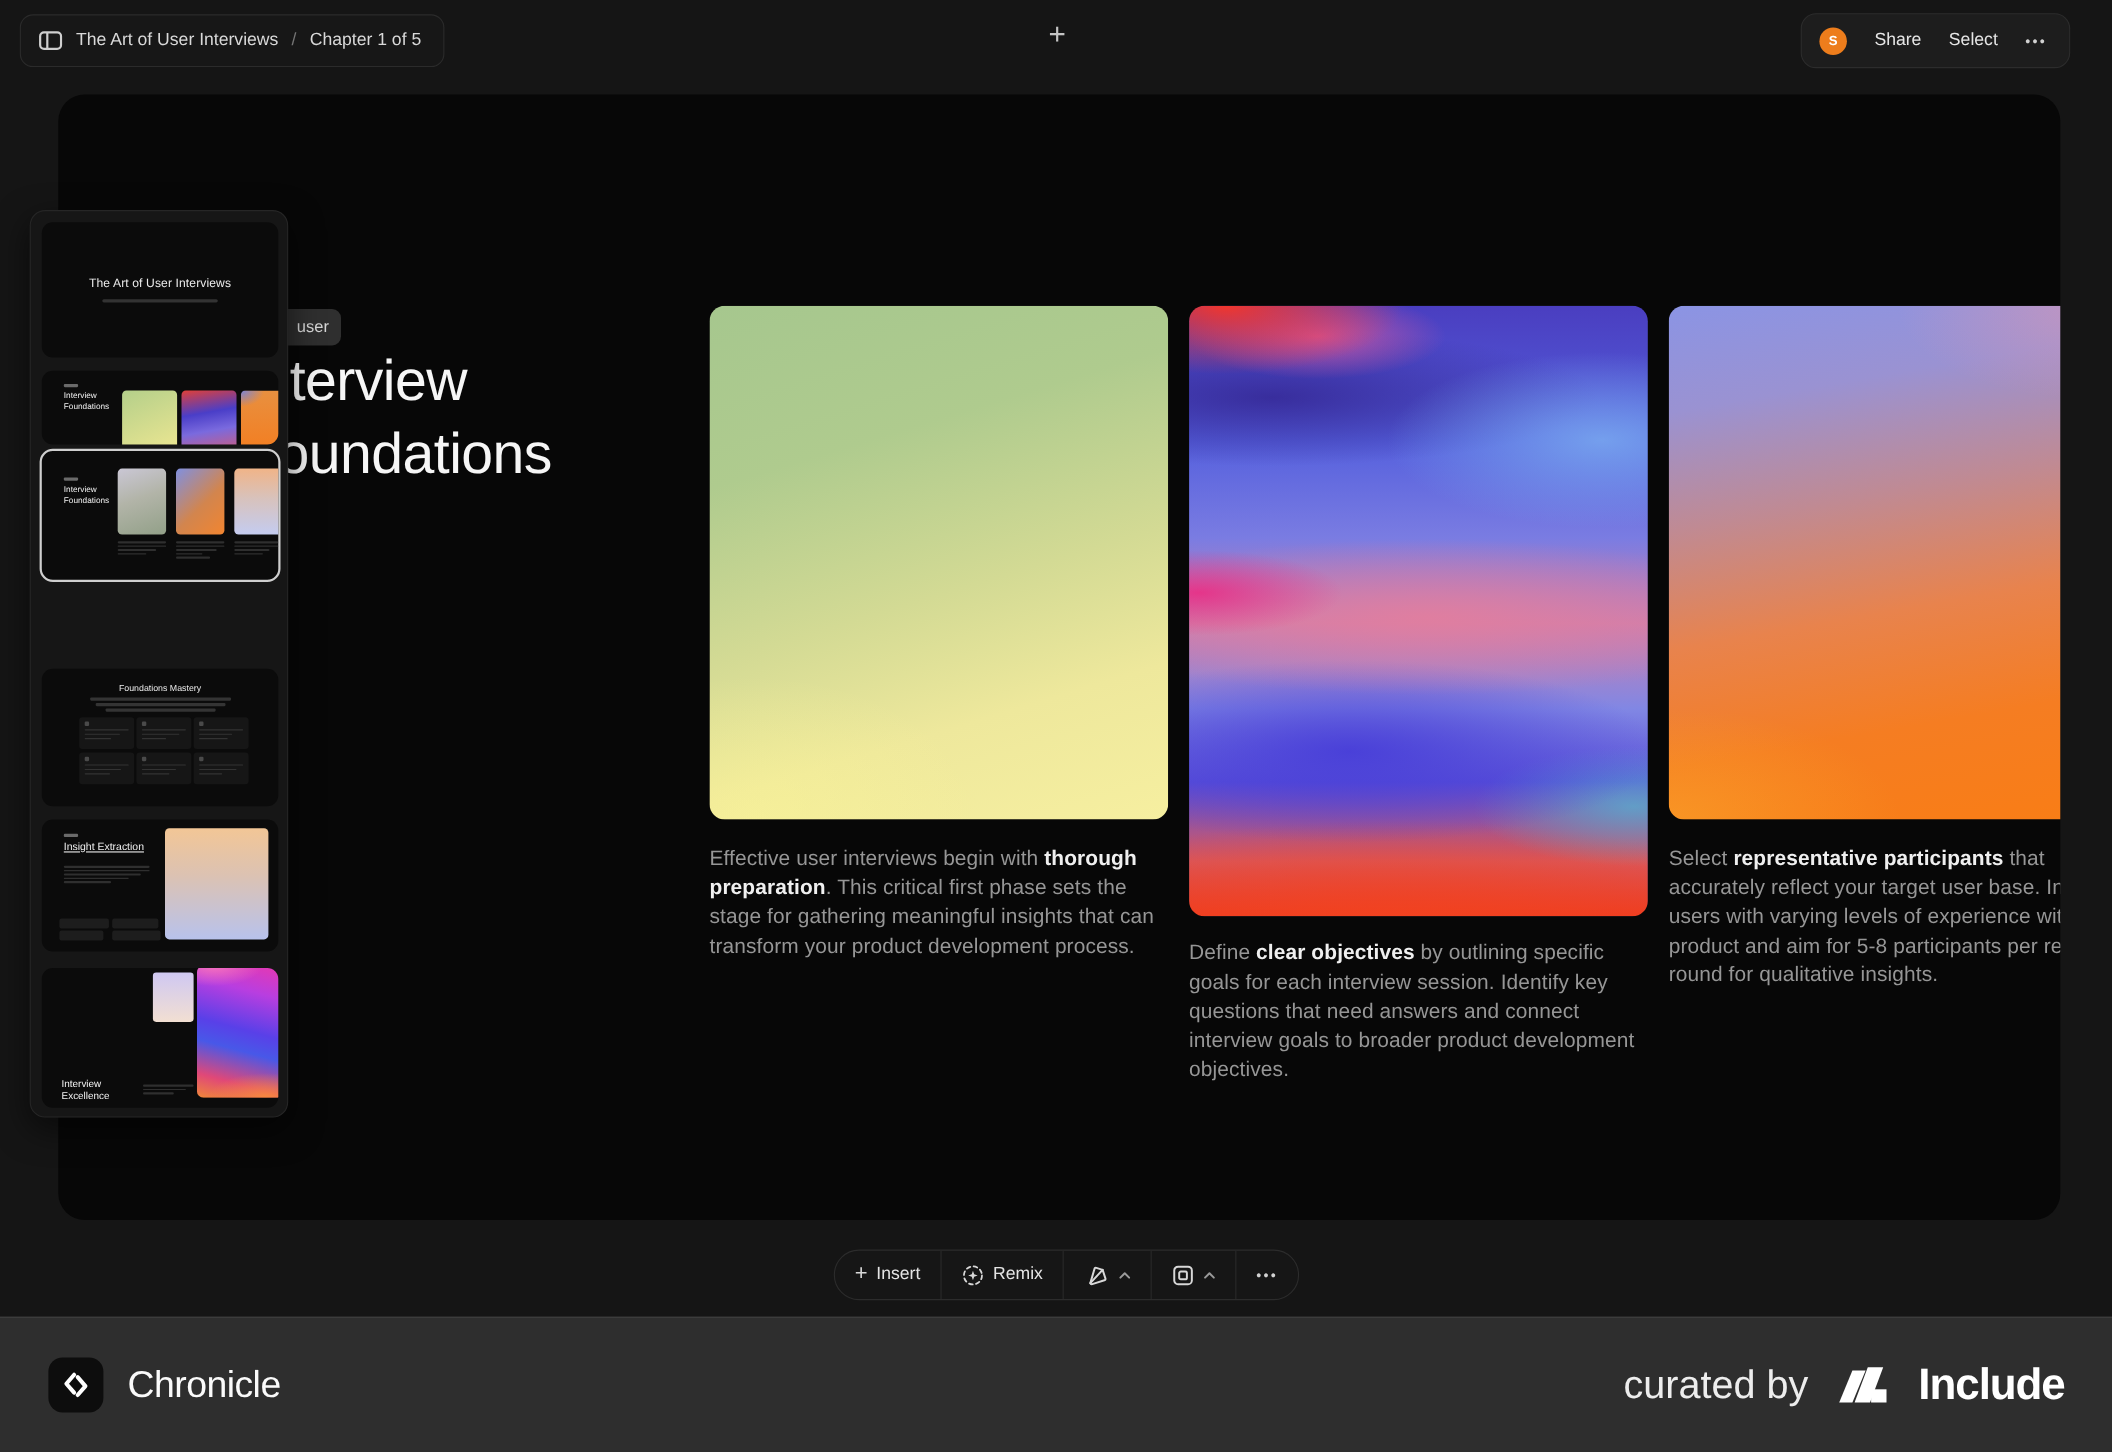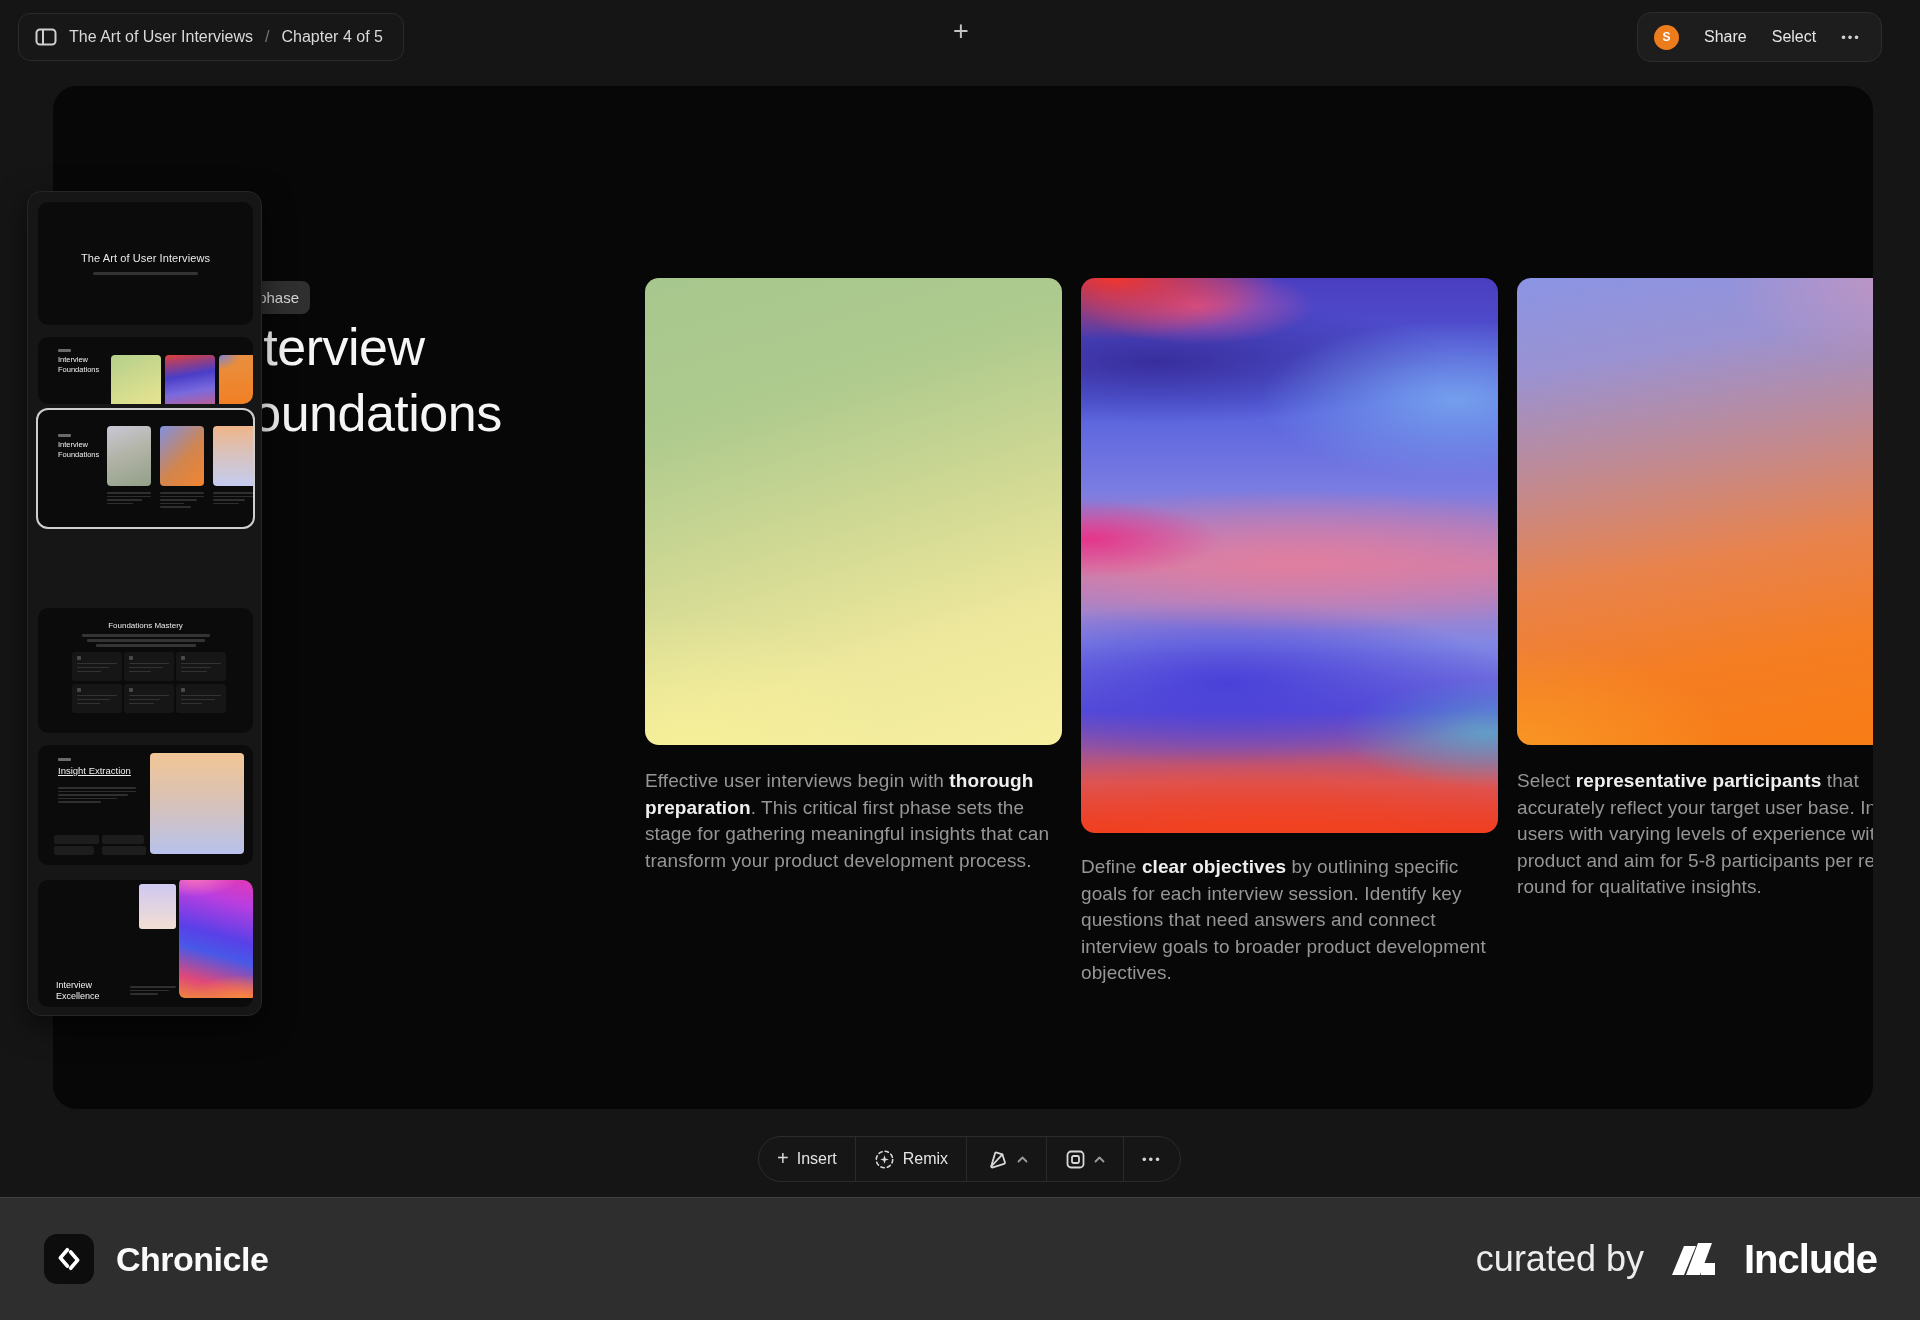--- a/index.html
+++ b/index.html
@@ -171,54 +171,54 @@
     position:absolute; left:0; top:1197px; width:1920px; height:123px;
     background:#2e2e2e; border-top:1px solid #404040;
     display:flex; align-items:center; justify-content:space-between;
     padding:0 43px 0 44px; z-index:30;
   }
   .f-left { display:flex; align-items:center; gap:22px; }
   .chron-logo {
     width:50px; height:50px; border-radius:13px; background:#0d0d0d;
     display:flex; align-items:center; justify-content:center;
   }
-  .f-brand { color:#fafafa; font-size:34px; font-weight:700; letter-spacing:-0.5px; }
+  .f-brand { color:#fafafa; font-size:34px; font-weight:400; letter-spacing:-0.5px; }
   .f-right { display:flex; align-items:center; gap:26px; }
   .f-curated { color:#ededed; font-size:36px; font-weight:400; }
   .f-partner-lockup { display:flex; align-items:center; gap:12px; }
   .f-partner { color:#ffffff; font-size:40px; font-weight:800; letter-spacing:-1px; }
 </style>
 </head>
 <body>
 
 <div class="breadcrumb-pill">
   <span>
     <svg class="icon-svg" width="22" height="20" viewBox="0 0 22 20">
       <rect x="1.5" y="2.5" width="19" height="15" rx="3.5" fill="none" stroke="#cfcfcf" stroke-width="2"></rect>
       <line x1="8" y1="3" x2="8" y2="17" stroke="#cfcfcf" stroke-width="2"></line>
     </svg>
   </span>
   <span>The Art of User Interviews</span>
   <span class="sep">/</span>
-  <span>Chapter 4 of 5</span>
+  <span>Chapter 1 of 5</span>
 </div>
 
 <div class="plus-btn">
   <span>+</span>
 </div>
 
 <div class="actions-pill">
   <span class="avatar">S</span>
   <span>Share</span>
   <span>Select</span>
   <span class="dots">•••</span>
 </div>
 
 <div class="canvas">
-  <div class="slide-tag">phase</div>
+  <div class="slide-tag">user</div>
   <div class="slide-title">
     <div>Interview</div>
     <div>Foundations</div>
   </div>
 
   <div class="g-card g-card1"></div>
   <div class="g-card g-card2"></div>
   <div class="g-card g-card3"></div>
 
   <p class="card-text card-text2"><span>Define </span><b>clear objectives</b><span> by outlining specific goals for each interview session. Identify key questions that need answers and connect interview goals to broader product development objectives.</span></p>

